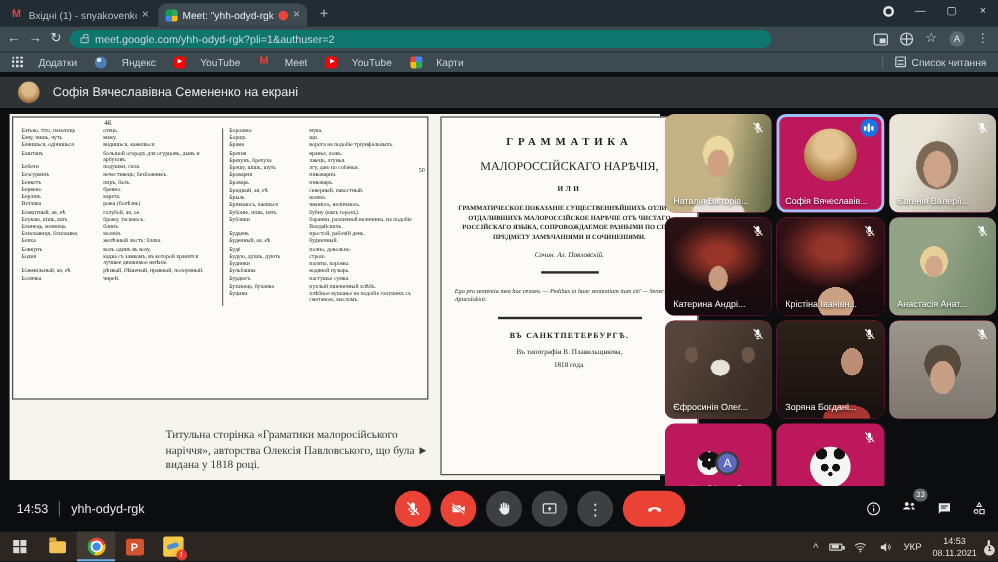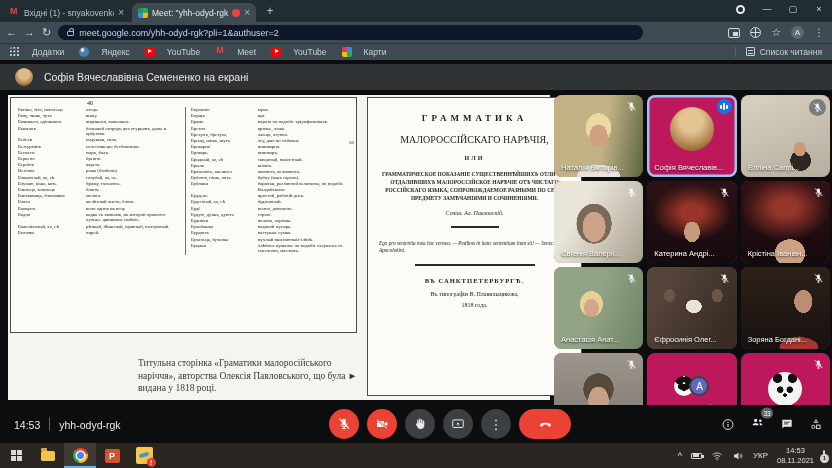--- a/index.html
+++ b/index.html
@@ -18,21 +18,21 @@
   .fav-gmail::after { content:"M"; position:absolute; left:0; top:-2px; font-size:9px; font-weight:bold; color:#ea4335; }
   .fav-meet { background:conic-gradient(#34a853 0 25%,#fbbc04 0 50%,#4285f4 0 75%,#0f9d58 0); border-radius:2px; }
   .rec-dot { width:8px; height:8px; border-radius:50%; background:#e8453c; flex:0 0 auto; }
   .newtab { position:absolute; left:262px; top:4px; width:16px; height:16px; color:#b6c1c8; font-size:12px; text-align:center; line-height:15px; }
   .wincontrols { position:absolute; right:0; top:0; height:18px; display:flex; align-items:center; gap:0; }
   .wc { width:26px; text-align:center; color:#d5dbdf; font-size:9px; line-height:18px; }
   .win-rec { width:9px; height:9px; border:2.2px solid #e8eaed; border-radius:50%; margin:0 9px; }
 
   .toolbar { position:absolute; top:22px; left:0; right:0; height:21px; background:#3e4a52; display:flex; align-items:center; padding:0 6px; gap:7px; }
   .navg { color:#cfd8dd; font-size:11px; line-height:1; }
-  .omnibox { flex:1; height:15px; max-width:585px; background:#0f172a; border-radius:8px; display:flex; align-items:center; gap:5px; padding:0 9px; color:#ccd5da; font-size:9px; white-space:nowrap; overflow:hidden; }
+  .omnibox { flex:1; height:15px; max-width:585px; background:#0f766e; border-radius:8px; display:flex; align-items:center; gap:5px; padding:0 9px; color:#ccd5da; font-size:9px; white-space:nowrap; overflow:hidden; }
   .ic-lock { width:7px; height:5px; border:1px solid #a9b5bc; border-radius:1px; position:relative; margin-top:2px; flex:0 0 auto; }
   .ic-lock::before { content:""; position:absolute; left:1px; top:-4px; width:3px; height:3px; border:1px solid #a9b5bc; border-bottom:none; border-radius:3px 3px 0 0; }
   .tb-right { display:flex; align-items:center; gap:10px; margin-left:auto; padding-right:2px; }
   .ic-pip { width:12px; height:10px; border:1.2px solid #cfd8dd; border-radius:2px; position:relative; }
   .ic-pip::after { content:""; position:absolute; right:1px; bottom:1px; width:5px; height:4px; background:#cfd8dd; }
   .ic-translate { width:11px; height:11px; border:1.2px solid #cfd8dd; border-radius:50%;
       background:linear-gradient(#cfd8dd 0 0) center/100% 1px no-repeat,linear-gradient(#cfd8dd 0 0) center/1px 100% no-repeat; }
   .ic-star { color:#cfd8dd; font-size:11px; line-height:1; }
   .avatar-a { width:13px; height:13px; border-radius:50%; background:#5d6a73; color:#e8eaed; font-size:8px; display:flex; align-items:center; justify-content:center; }
   .ic-dots { color:#cfd8dd; font-size:10px; letter-spacing:0; line-height:1; }
@@ -503,34 +503,20 @@
 
     <span class="tile-name">Софія Вячеславів...</span>
 
     <span class="speak-ind">
           <i></i>
           <i></i>
           <i></i>
         </span>
   </div>
 
-  <div class="tile">
-    <div class="tile-video sc3"></div>
-
-    <span class="tile-name">Елліна Сапрі...</span>
-    <span class="tile-mic circled">
-      <svg viewBox="0 0 24 24" width="11" height="11">
-            <path d="M12 14a3 3 0 0 0 3-3V6a3 3 0 1 0-6 0v5a3 3 0 0 0 3 3z" fill="#fff"></path>
-            <path d="M17.5 11a5.5 5.5 0 0 1-11 0" stroke="#fff" stroke-width="1.6" fill="none"></path>
-            <path d="M12 16.5V20m-3 0h6" stroke="#fff" stroke-width="1.6"></path>
-            <path d="M4.5 3l16 17" stroke="#fff" stroke-width="2"></path>
-          </svg>
-    </span>
-
-  </div>
 
   <div class="tile">
     <div class="tile-video sc4"></div>
 
     <span class="tile-name">Євгенія Валерії...</span>
     <span class="tile-mic">
       <svg viewBox="0 0 24 24" width="11" height="11">
             <path d="M12 14a3 3 0 0 0 3-3V6a3 3 0 1 0-6 0v5a3 3 0 0 0 3 3z" fill="#fff"></path>
             <path d="M17.5 11a5.5 5.5 0 0 1-11 0" stroke="#fff" stroke-width="1.6" fill="none"></path>
             <path d="M12 16.5V20m-3 0h6" stroke="#fff" stroke-width="1.6"></path>

